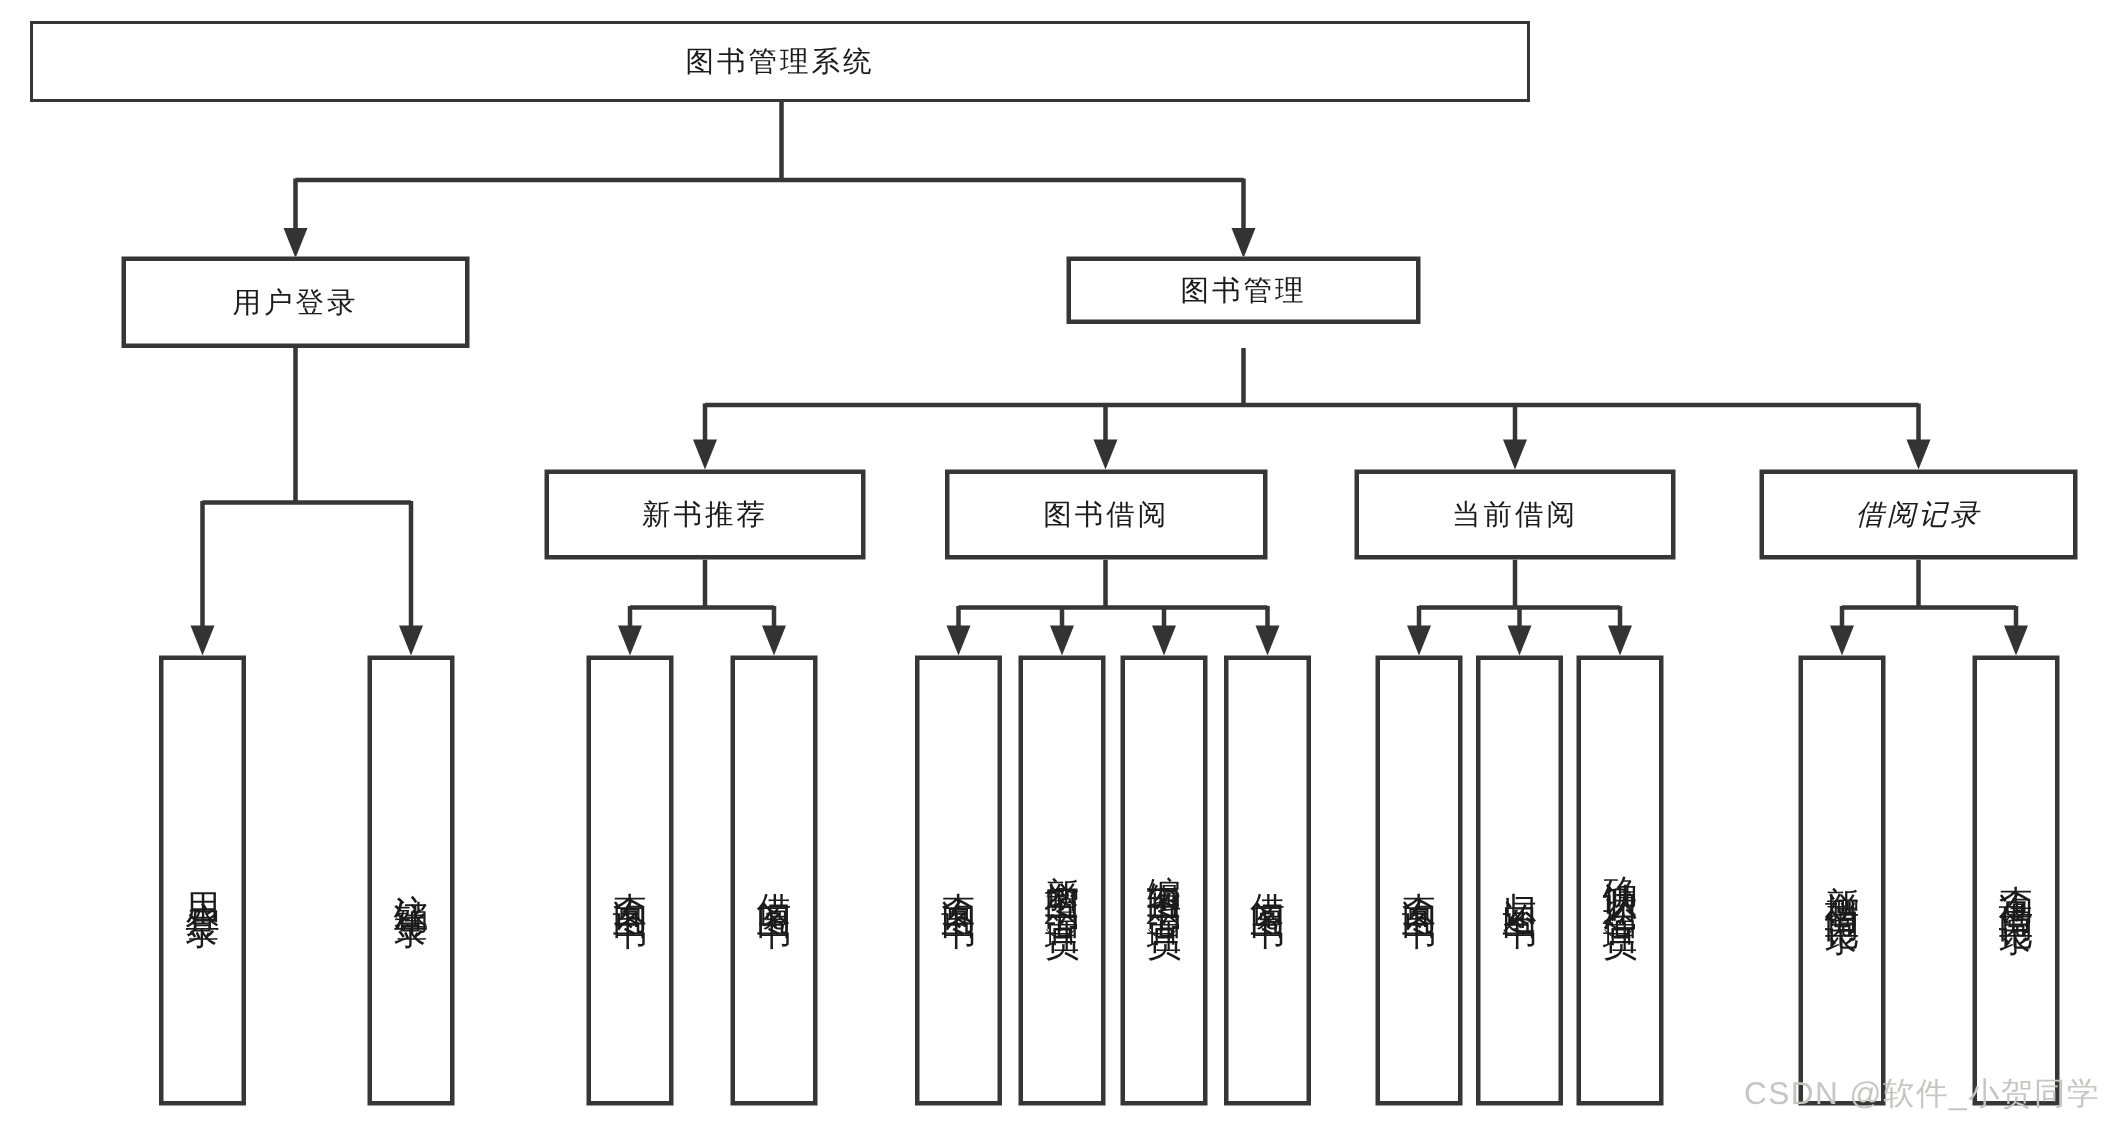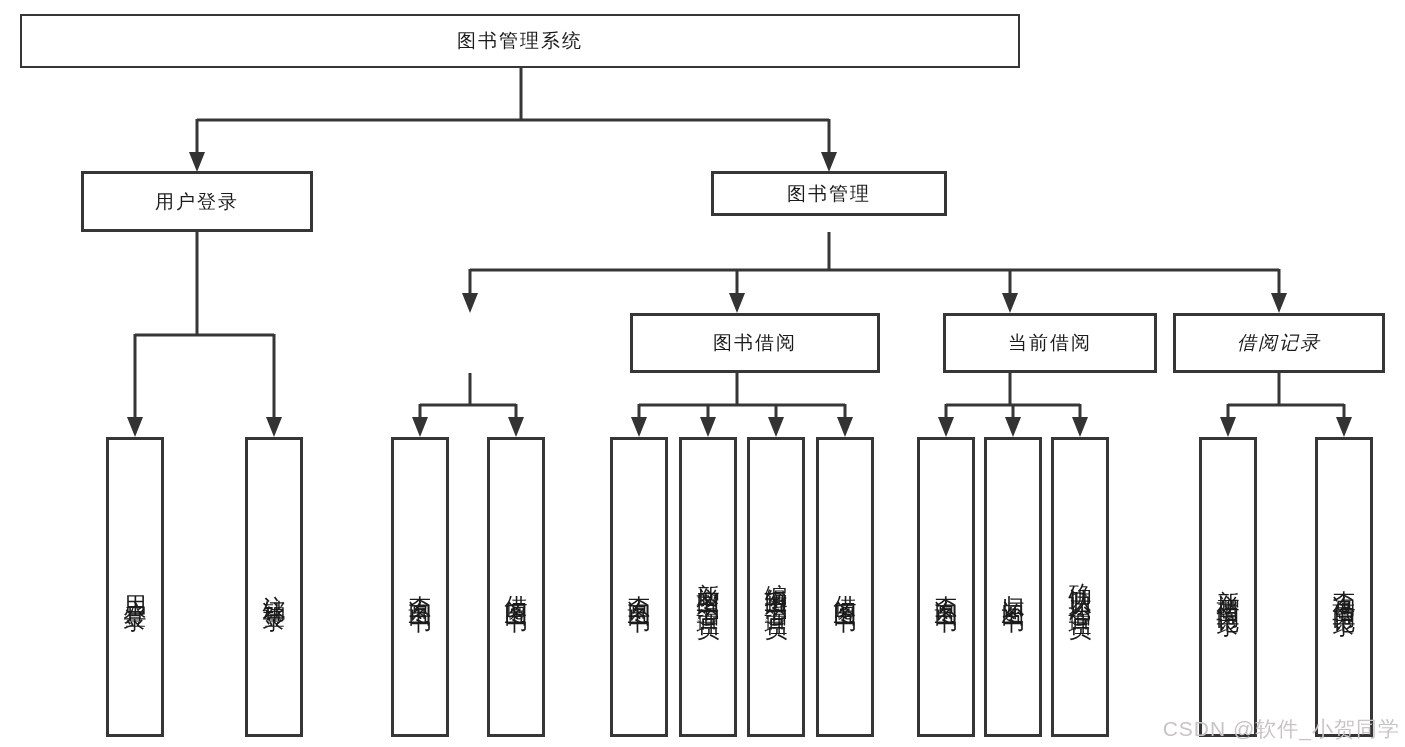--- a/index.html
+++ b/index.html
@@ -76,24 +76,27 @@
     <span>图书管理系统</span>
   </div>
 
   <div class="box" style="left:81px;top:171px;width:232px;height:61px;">
     <span>用户登录</span>
   </div>
   <div class="box" style="left:711px;top:171px;width:236px;height:45px;">
     <span>图书管理</span>
   </div>
 
-  <div class="box" style="left:630px;top:313px;width:250px;height:60px;">
+  <div class="box" style="left:363px;top:313px;width:214px;height:60px;">
+    <span>新书推荐</span>
+  </div>
+  <div class="box" style="left:630px;top:313px;width:215px;height:60px;">
     <span>图书借阅</span>
   </div>
-  <div class="box" style="left:903px;top:313px;width:214px;height:60px;margin-left:40px;">
+  <div class="box" style="left:903px;top:313px;width:214px;height:60px;">
     <span>当前借阅</span>
   </div>
   <div class="box" style="left:1173px;top:313px;width:212px;height:60px;font-style:italic;">
     <span>借阅记录</span>
   </div>
 
   <div class="vbox" style="left:106px;top:437px;width:58px;height:300px;">
     <span class="vlabel">用户登录</span>
   </div>
   <div class="vbox" style="left:245px;top:437px;width:58px;height:300px;">

